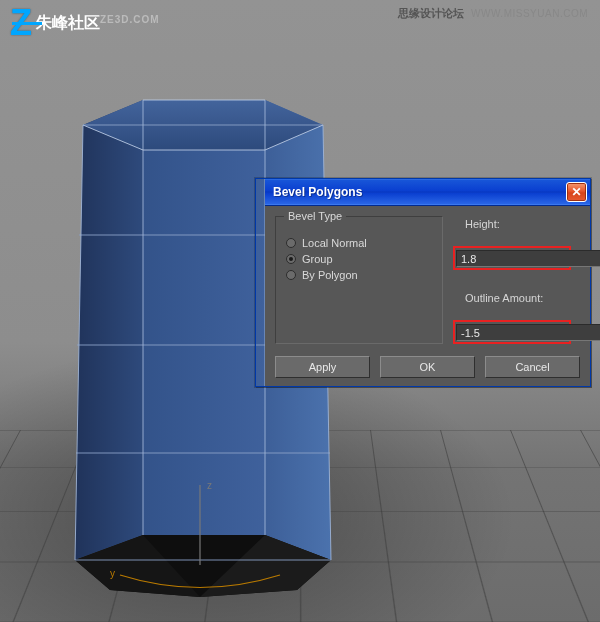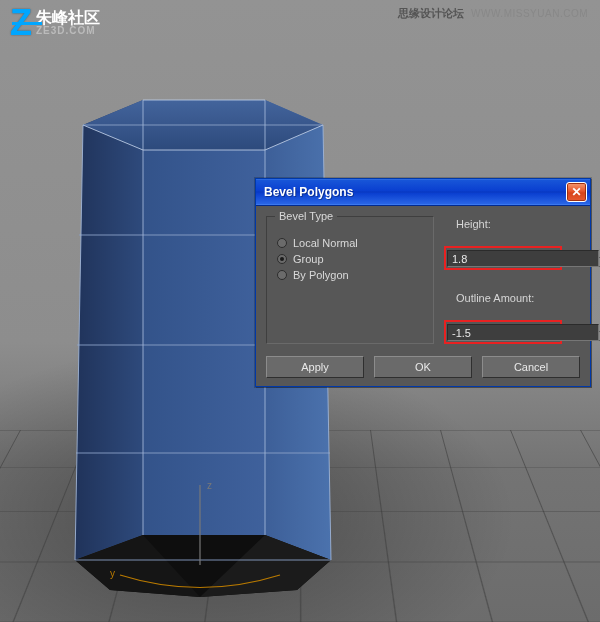--- a/index.html
+++ b/index.html
@@ -40,21 +40,21 @@
     font-family: Arial, sans-serif;
     font-size: 36px; line-height: 30px;
     color: #00a6ff; font-weight: 900;
     text-shadow: 0 0 2px rgba(0,0,0,0.4);
     position: relative;
   }
   .logo-z::after {
     content: ""; position: absolute; left: 2px; top: 14px;
     width: 30px; border-top: 3px solid #00a6ff;
   }
-  .logo-text { display: flex; flex-direction: column; line-height: 1; }
+  .logo-text { display: flex; flex-direction: row; line-height: 1; }
   .logo-cn  { font-size: 16px; font-weight: bold; color: #fff; }
   .logo-en  { font-size: 10px; color: #bbb; letter-spacing: 1px; }
 
   .watermark-right {
     position: absolute; top: 6px; right: 12px;
     font-size: 11px; color: #555;
   }
   .watermark-right .wm-url { color: #888; margin-left: 4px; font-size: 10px; letter-spacing: 0.5px;}
 
   
@@ -64,20 +64,21 @@
   }
   .prism svg { width: 100%; height: 100%; overflow: visible; }
 
   
   .dialog {
     position: absolute;
     left: 255px; top: 178px;
     width: 336px;
     border: 1px solid #0038a8;
     box-shadow: 1px 1px 0 rgba(0,0,0,0.3), 0 0 0 1px rgba(0,0,0,0.2);
+    padding-left: 9px;
   }
   .titlebar {
     height: 27px;
     background: linear-gradient(#4a8af0 0%, #1856d8 3%, #0a3fd0 45%, #0838c2 50%, #0a3fd0 55%, #2a66e6 97%, #5a98ff 100%);
     border-bottom: 1px solid #002a90;
     display: flex; align-items: center;
     padding: 0 3px 0 8px;
     color: #fff; font-weight: bold; font-size: 12px;
   }
   .titlebar .title { flex: 1; text-shadow: 1px 1px 0 rgba(0,0,0,0.3); }

